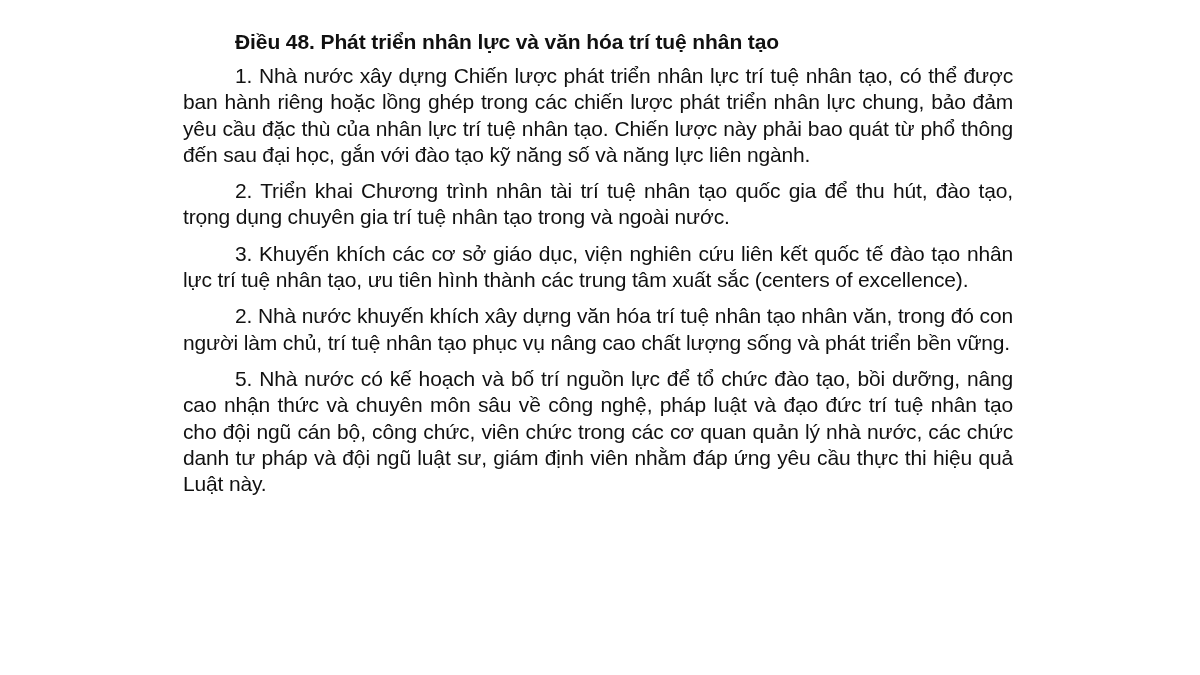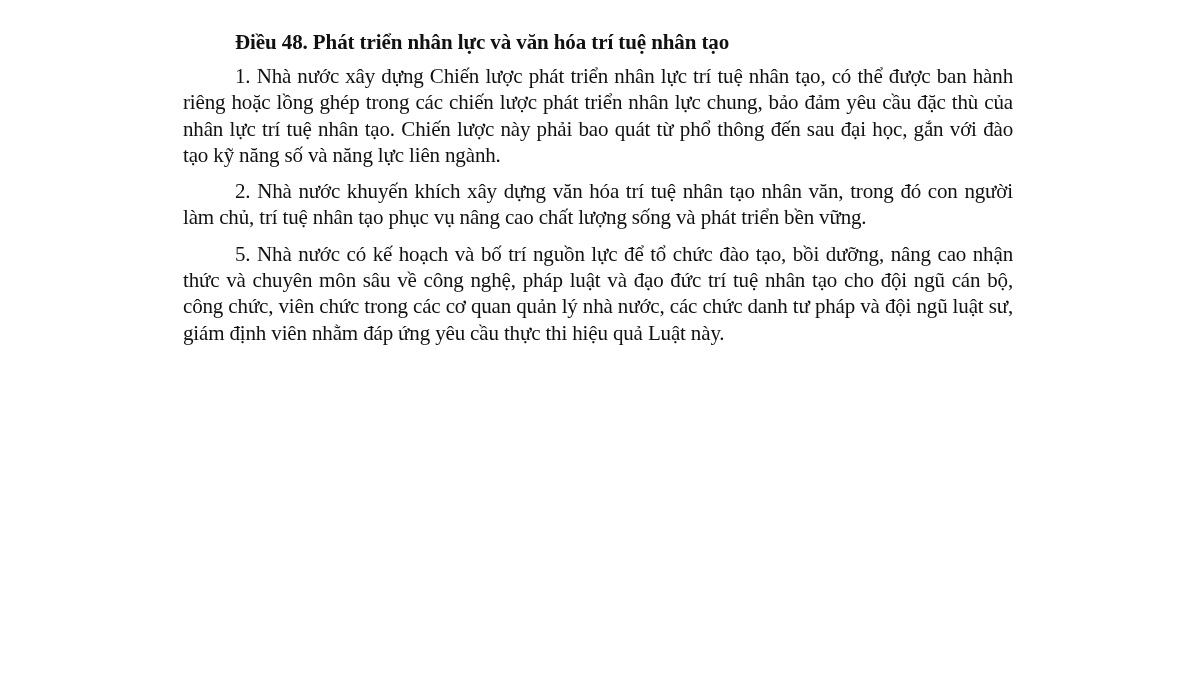--- a/index.html
+++ b/index.html
@@ -11,21 +11,21 @@
       width: 1200px;
       height: 675px;
       overflow: hidden;
       position: relative;
     }
     .page {
       position: absolute;
       left: 183px;
       top: 29px;
       width: 830px;
-      font-family: Liberation Serif, serif;
+      font-family: Liberation Sans, sans-serif;
       color: #111111;
     }
     .article-title {
       font-weight: bold;
       font-size: 21px;
       line-height: 26px;
       margin: 0 0 8px 0;
       padding-left: 52px;
       letter-spacing: -0.1px;
     }
@@ -37,15 +37,17 @@
       margin: 0 0 10px 0;
       letter-spacing: -0.15px;
     }
   </style>
 </head>
 <body>
 
 <div class="page">
   <h1 class="article-title">Điều 48. Phát triển nhân lực và văn hóa trí tuệ nhân tạo</h1>
   <p class="clause">1. Nhà nước xây dựng Chiến lược phát triển nhân lực trí tuệ nhân tạo, có thể được ban hành riêng hoặc lồng ghép trong các chiến lược phát triển nhân lực chung, bảo đảm yêu cầu đặc thù của nhân lực trí tuệ nhân tạo. Chiến lược này phải bao quát từ phổ thông đến sau đại học, gắn với đào tạo kỹ năng số và năng lực liên ngành.</p>
+  <p class="clause">2. Triển khai Chương trình nhân tài trí tuệ nhân tạo quốc gia để thu hút, đào tạo, trọng dụng chuyên gia trí tuệ nhân tạo trong và ngoài nước.</p>
+  <p class="clause">3. Khuyến khích các cơ sở giáo dục, viện nghiên cứu liên kết quốc tế đào tạo nhân lực trí tuệ nhân tạo, ưu tiên hình thành các trung tâm xuất sắc (centers of excellence).</p>
   <p class="clause">2. Nhà nước khuyến khích xây dựng văn hóa trí tuệ nhân tạo nhân văn, trong đó con người làm chủ, trí tuệ nhân tạo phục vụ nâng cao chất lượng sống và phát triển bền vững.</p>
   <p class="clause">5. Nhà nước có kế hoạch và bố trí nguồn lực để tổ chức đào tạo, bồi dưỡng, nâng cao nhận thức và chuyên môn sâu về công nghệ, pháp luật và đạo đức trí tuệ nhân tạo cho đội ngũ cán bộ, công chức, viên chức trong các cơ quan quản lý nhà nước, các chức danh tư pháp và đội ngũ luật sư, giám định viên nhằm đáp ứng yêu cầu thực thi hiệu quả Luật này.</p>
 </div>
 
 </body></html>

